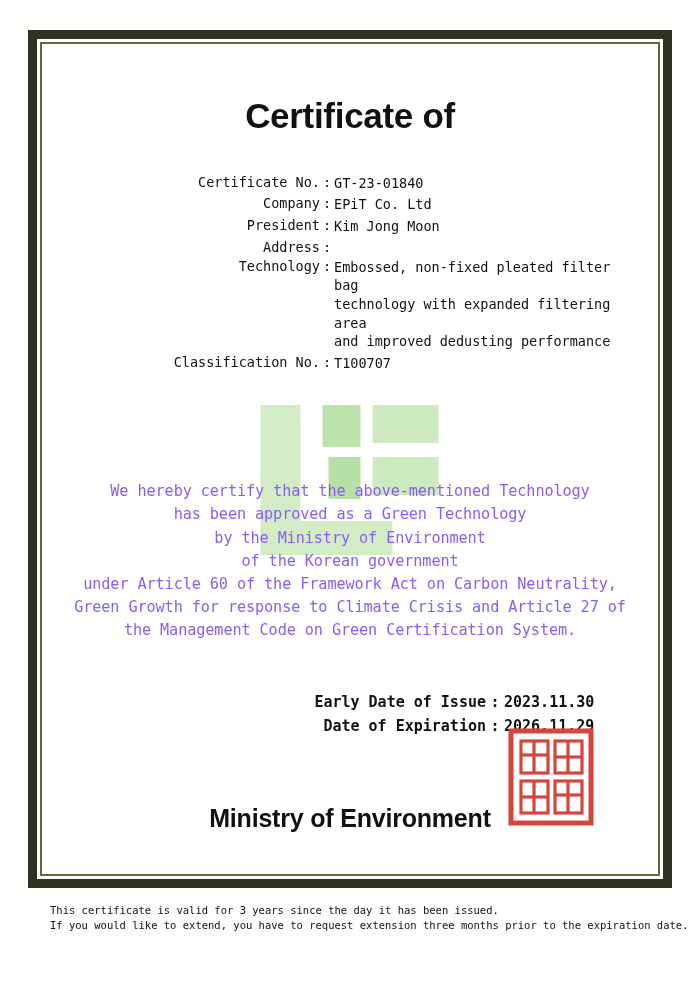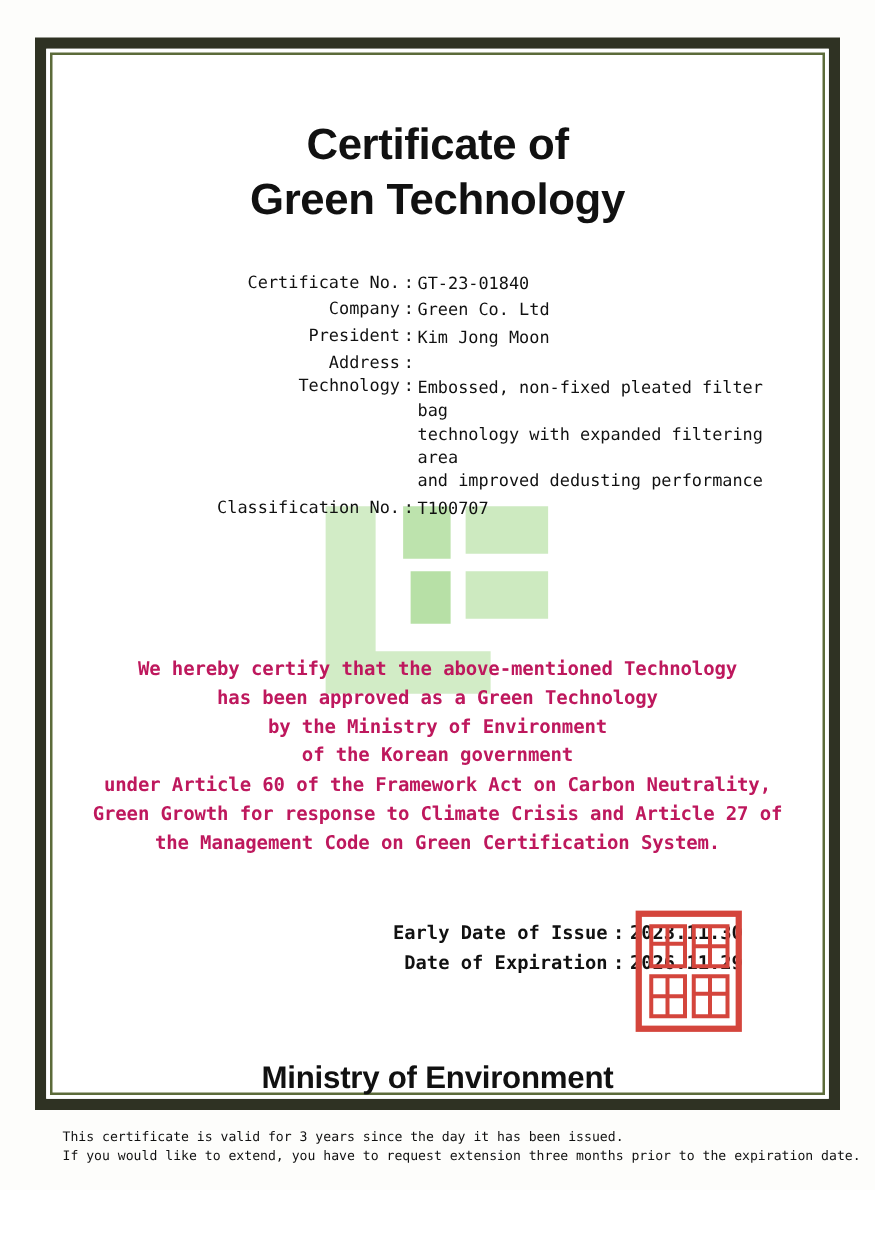--- a/index.html
+++ b/index.html
@@ -114,24 +114,23 @@
   }
 
   .body-text {
     position: relative;
     z-index: 2;
     margin-top: 108px;
     text-align: center;
     font-family: "DejaVu Sans Mono", monospace;
     font-size: 15.2px;
     line-height: 1.52;
-    color: #be185d;
+    color: #8b5cf6;
     white-space: pre-line;
     letter-spacing: -0.1px;
-    font-weight: bold;
   }
 
   .dates {
     position: relative;
     z-index: 2;
     margin-top: 48px;
     font-family: "DejaVu Sans Mono", monospace;
     font-size: 15px;
     color: #111111;
     padding-right: 28px;
@@ -198,33 +197,32 @@
           <svg class="watermark" viewBox="0 0 215 160">
             <path d="M18 6 L58 6 L58 122 L150 122 L150 156 L18 156 Z" fill="#d2ecc6"></path>
             <path d="M80 6 L118 6 L118 48 L80 48 Z" fill="#bde3ad"></path>
             <path d="M130 6 L196 6 L196 44 L130 44 Z" fill="#cdeac0"></path>
             <path d="M130 58 L196 58 L196 96 L130 96 Z" fill="#cdeac0"></path>
             <path d="M86 58 L118 58 L118 100 L86 100 Z" fill="#b7e0a6"></path>
           </svg>
 
           <div class="title">
             <span>Certificate of</span>
-            <span class="line2">Green Technology</span>
           </div>
 
           <div class="fields">
             <div class="field-row">
               <div class="field-label">Certificate No.</div>
               <div class="field-sep">:</div>
               <div class="field-value">GT-23-01840</div>
             </div>
             <div class="field-row">
               <div class="field-label">Company</div>
               <div class="field-sep">:</div>
-              <div class="field-value">Green Co. Ltd</div>
+              <div class="field-value">EPiT Co. Ltd</div>
             </div>
             <div class="field-row">
               <div class="field-label">President</div>
               <div class="field-sep">:</div>
               <div class="field-value">Kim Jong Moon</div>
             </div>
             <div class="field-row">
               <div class="field-label">Address</div>
               <div class="field-sep">:</div>
             </div>

